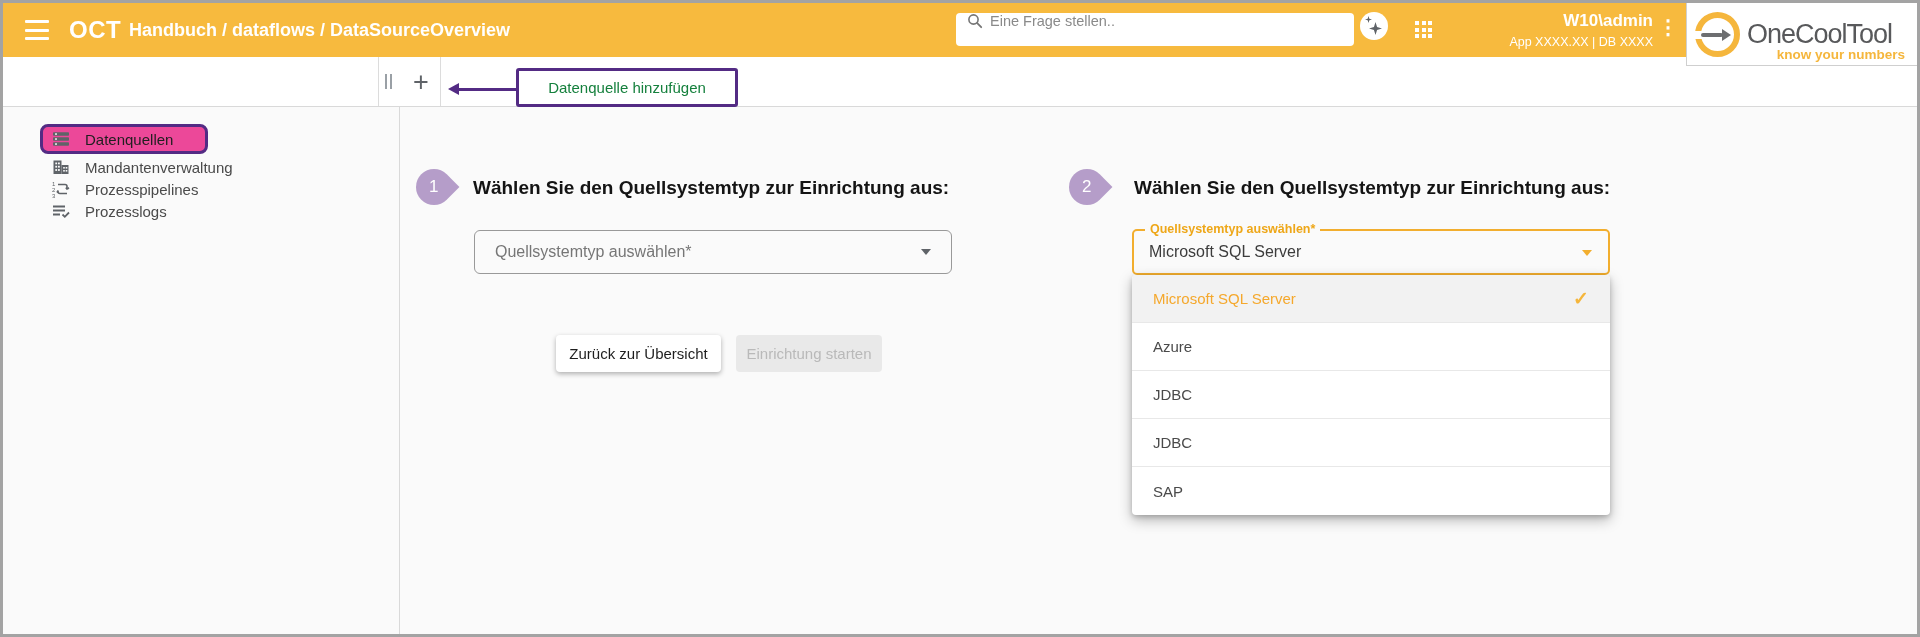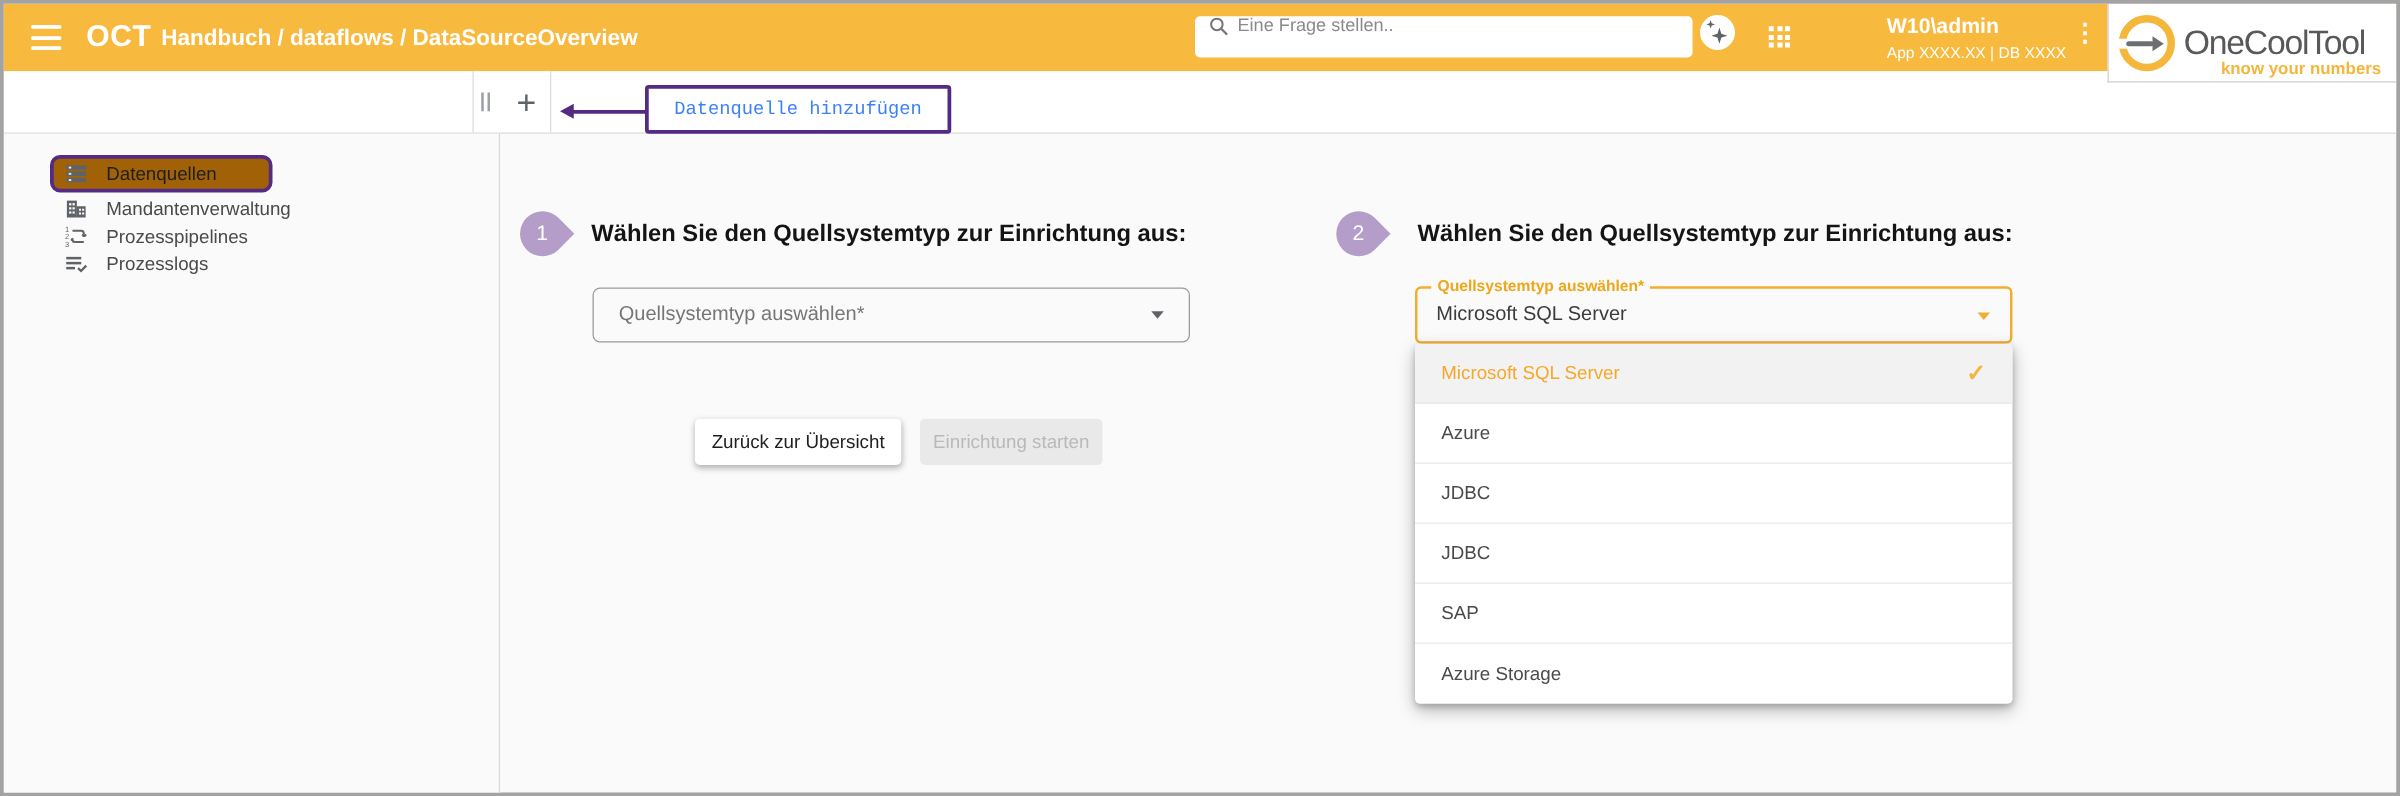--- a/index.html
+++ b/index.html
@@ -21,21 +21,21 @@
   .search { position:absolute; left:953px; top:10px; width:398px; height:33px; background:#fff; border-radius:4px; display:flex; align-items:flex-start; padding:0 11px; gap:7px; }
   .search input { border:none; outline:none; flex:1; font-size:14.5px; color:#616161; background:transparent; font-family:"Liberation Sans",sans-serif; }
   .search input::placeholder { color:#8a8a8a; opacity:1; }
   .sparkle-btn { position:absolute; left:1357px; top:9px; width:28px; height:28px; border-radius:50%; background:#fff; cursor:pointer; }
   .star-big { position:absolute; left:9px; top:10px; width:13px; height:13px; background:#5f6368;
     clip-path:polygon(50% 0,62% 38%,100% 50%,62% 62%,50% 100%,38% 62%,0 50%,38% 38%); }
   .star-small { position:absolute; left:5px; top:4px; width:7px; height:7px; background:#5f6368;
     clip-path:polygon(50% 0,62% 38%,100% 50%,62% 62%,50% 100%,38% 62%,0 50%,38% 38%); }
   .grid-icon { position:absolute; left:1412px; top:18px; display:grid; grid-template-columns:repeat(3,4px); grid-template-rows:repeat(3,4px); gap:2.5px; cursor:pointer; }
   .grid-icon span { background:#fff; }
-  .user-area { position:absolute; right:264px; top:8px; text-align:left; color:#fff; }
+  .user-area { position:absolute; right:264px; top:8px; text-align:right; color:#fff; }
   .user-name { font-size:17px; font-weight:bold; }
   .app-info { font-size:12.5px; margin-top:4px; }
   .kebab { position:absolute; left:1655px; top:14px; color:#fff; font-size:20px; font-weight:bold; cursor:pointer; line-height:20px; }
 
   
   .logo-box { position:absolute; left:1683px; top:0; width:231px; height:63px; background:#fff; border-left:1px solid #cfcfcf; border-bottom:1px solid #cfcfcf; z-index:6; }
   .logo-ring { position:absolute; left:8px; top:9px; width:45px; height:45px; border:6px solid #f5b63c; border-radius:50%; }
   .logo-gap { position:absolute; left:-7px; top:13px; width:8px; height:8px; background:#fff; }
   .logo-arrow { position:absolute; left:0px; top:15px; width:22px; height:4px; background:#6d6e70; border-radius:2px; }
   .logo-arrow:after { content:""; position:absolute; right:-8px; top:-4px; border-left:9px solid #6d6e70; border-top:6px solid transparent; border-bottom:6px solid transparent; }
@@ -43,26 +43,26 @@
   .logo-tagline { position:absolute; right:12px; top:44px; font-size:13.5px; font-weight:bold; color:#f5b63c; }
 
   
   .toolbar { position:absolute; left:0; top:54px; width:1914px; height:50px; background:#fff; border-bottom:1px solid #d9d9d9; }
   .tb-divider { position:absolute; top:0; width:1px; height:49px; background:#dcdcdc; }
   .splitter-handle { position:absolute; left:382px; top:17px; display:flex; gap:3px; cursor:col-resize; }
   .splitter-handle i { display:block; width:2px; height:15px; background:#9aa0a6; }
   .add-btn { position:absolute; left:402px; top:9px; width:32px; height:32px; display:flex; align-items:center; justify-content:center; font-size:27px; font-weight:300; color:#5f6368; cursor:pointer; }
   .ann-arrow { position:absolute; left:455px; top:31px; width:58px; height:3px; background:#532b84; }
   .ann-arrow:before { content:""; position:absolute; left:-10px; top:-5px; border-right:11px solid #532b84; border-top:6.5px solid transparent; border-bottom:6.5px solid transparent; }
-  .ann-box { position:absolute; left:513px; top:11px; width:245px; height:39px; background:#fff; border:3px solid #532b84; border-radius:3px; display:flex; align-items:center; justify-content:center; font-size:15px; color:#3b82f6; z-index:5;font-family:Liberation Mono, monospace; }
+  .ann-box { position:absolute; left:513px; top:11px; width:222px; height:39px; background:#fff; border:3px solid #532b84; border-radius:3px; display:flex; align-items:center; justify-content:center; font-size:15px; color:#15803d; z-index:5; }
 
   
   .sidebar { position:absolute; left:0; top:104px; width:397px; height:530px; background:#fafafa; border-right:1px solid #d9d9d9; padding-top:13px; }
   .nav-item { display:flex; align-items:center; gap:15px; margin:4px 0 4px 49px; width:fit-content; font-size:15px; color:#4a4a4a; cursor:pointer; }
-  .nav-item.active { margin-left:37px; padding:3px 42px 3px 9px; border:3px solid #532b84; border-radius:8px; background:#a16207; color:#1f1f1f;justify-content:flex-end; }
+  .nav-item.active { margin-left:37px; padding:3px 32px 3px 9px; border:3px solid #532b84; border-radius:8px; background:#ec4899; color:#1f1f1f;justify-content:flex-end; }
   .nav-item svg { flex:0 0 auto; }
 
   
   .tear { position:absolute; width:36px; height:36px; background:#b59dc9; border-radius:50% 0 50% 50%; transform:rotate(45deg); display:flex; align-items:center; justify-content:center; }
   .tear span { transform:rotate(-45deg); color:#fff; font-size:17px; }
   .step-heading { position:absolute; font-size:19px; font-weight:bold; color:#141414; }
 
   .select-closed { position:absolute; left:471px; top:227px; width:478px; height:44px; border:1px solid #999; border-radius:6px; display:flex; align-items:center; justify-content:space-between; padding:0 20px; font-size:16px; color:#767676; cursor:pointer; background:#fafafa; }
   .caret-gray { width:0; height:0; border-left:5px solid transparent; border-right:5px solid transparent; border-top:6px solid #5f6368; }
   .caret-amber { width:0; height:0; border-left:5px solid transparent; border-right:5px solid transparent; border-top:6px solid #f2ae2e; }
@@ -233,16 +233,13 @@
   </div>
   <div class="opt">
     <span>JDBC</span>
   </div>
   <div class="opt">
     <span>JDBC</span>
   </div>
   <div class="opt">
     <span>SAP</span>
   </div>
-  <div class="opt">
-    <span>Azure Storage</span>
-  </div>
 </div>
 
 </body></html>

